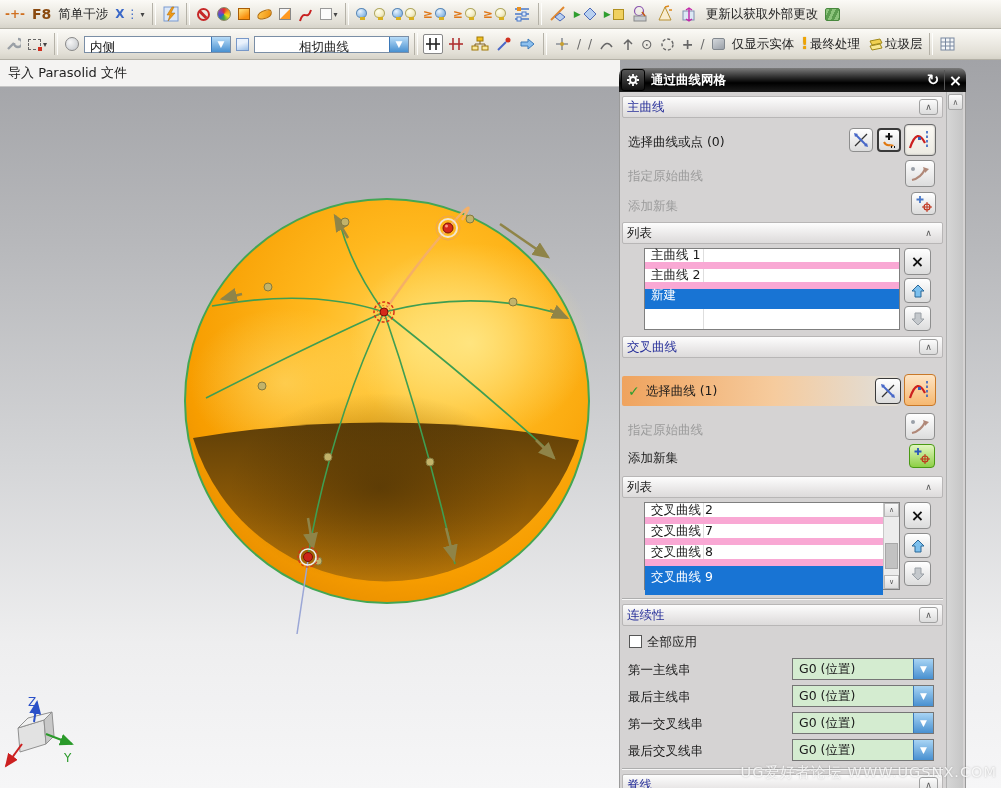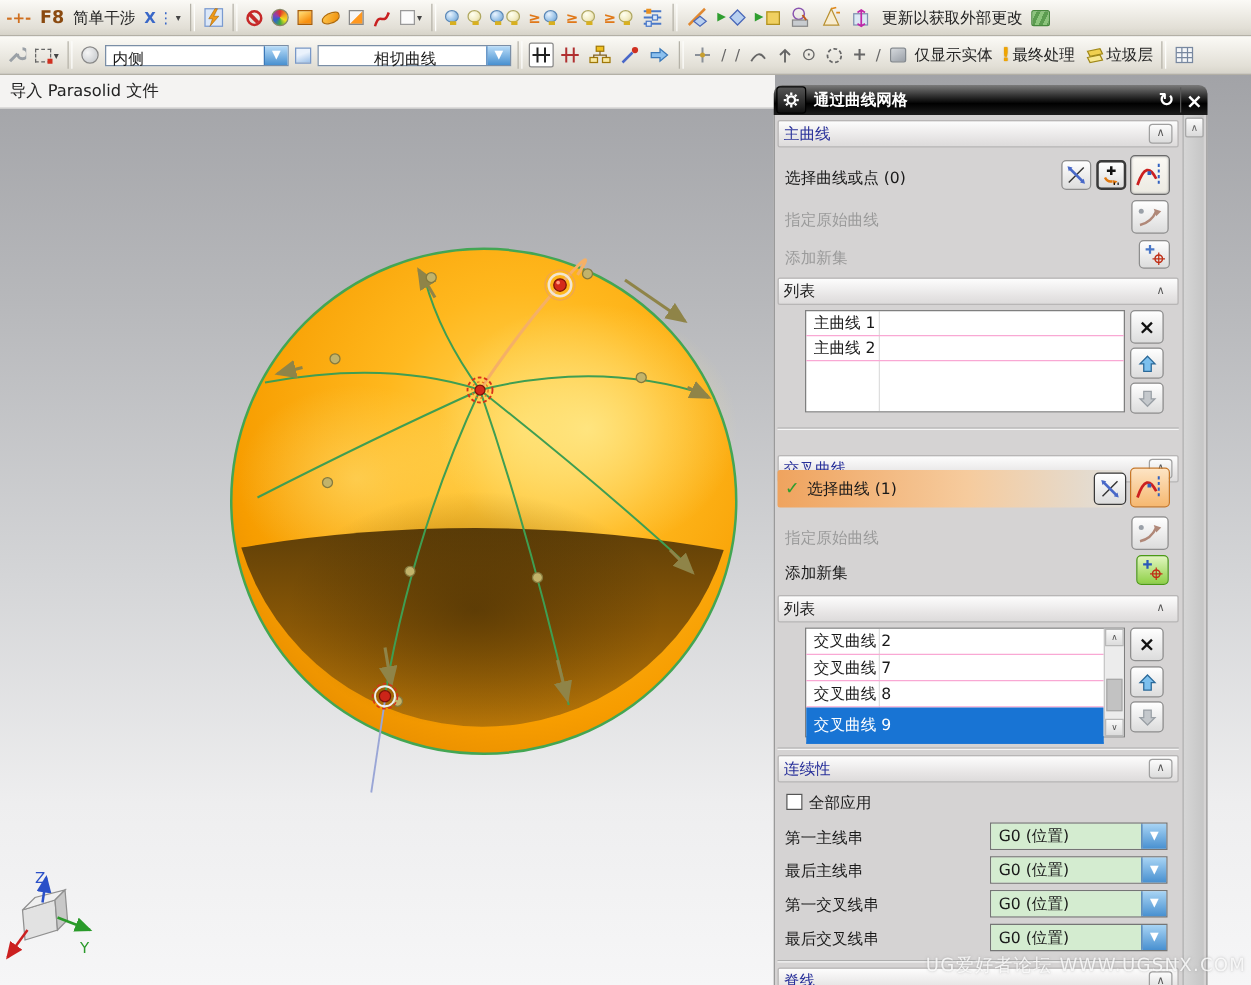--- a/index.html
+++ b/index.html
@@ -54,21 +54,21 @@
   .sec-h .st{flex:1;color:#28309a;font-size:12.5px;}
   .col-btn{width:19px;height:16px;background:linear-gradient(#fcfcfc,#dcdcdc);border:1px solid #a0a0a0;border-radius:3px;color:#555;font-size:9px;display:flex;align-items:center;justify-content:center;}
   .lbl{position:absolute;font-size:12.5px;color:#1a1a1a;}
   .lbl-dis{position:absolute;font-size:12.5px;color:#9b9b9b;}
   .dbtn{position:absolute;background:linear-gradient(#ffffff,#dcdcdc);border:1px solid #8e8e8e;border-radius:4px;display:flex;align-items:center;justify-content:center;}
   .dbtn.bordered{border:2px solid #3a3a3a;}
   .dbtn.active{border:1px solid #6a6a6a;background:linear-gradient(#fbf9f4,#eceae2);box-shadow:inset 0 0 2px #999;}
   .dbtn.orange{background:linear-gradient(#fde4c4,#f6b870);border:1px solid #c87828;}
   .dbtn.green{background:linear-gradient(#e2f6c0,#8ed046);border:1px solid #4a9a14;}
   .listbox{position:absolute;background:#fff;border:1px solid #7f7f7f;}
-  .lrow{height:20px;display:flex;align-items:center;padding-left:6px;font-size:12.5px;border-bottom:1px solid #f9a8d4;position:relative;}
+  .lrow{height:20px;display:flex;align-items:center;padding-left:6px;font-size:12.5px;border-bottom:7px solid #f9a8d4;position:relative;}
   .lrow.sel{background:#1874d4;color:#fff;border-bottom-color:#1874d4;}
   .ldiv{position:absolute;left:58px;top:0;bottom:0;width:1px;background:rgba(160,160,160,.35);}
   .xglyph{font-size:16px;font-weight:bold;color:#111;line-height:1;}
   .groove{position:absolute;left:2px;width:321px;height:2px;border-top:1px solid #aeaeae;border-bottom:1px solid #f6f6f6;}
   .orange-row{position:absolute;left:2px;width:276px;height:30px;background:linear-gradient(90deg,#efa35e,#f6cb9d 55%,#e2ddd5 95%);border-radius:2px;display:flex;align-items:center;gap:6px;padding-left:6px;}
   .orange-row .ck{color:#2f9e2f;font-weight:bold;font-size:14px;}
   .dd{position:absolute;display:flex;height:22px;border:1px solid #757575;box-shadow:inset 0 0 0 1px #fff;}
   .dd .dval{flex:1;background:#d4ecd0;font-size:12.5px;padding:2px 0 0 6px;}
   .dd .dbtn2{width:20px;background:linear-gradient(#a8d4f4,#4890d0);border-left:1px solid #3a78b8;color:#fff;font-size:9px;display:flex;align-items:center;justify-content:center;}
   .checkbox{position:absolute;width:13px;height:13px;background:#fff;border:1px solid #555;}
@@ -526,38 +526,41 @@
       </div>
 
       <div class="listbox" style="left:24px;top:156px;width:256px;height:82px;">
         <div class="ldiv"></div>
         <div class="lrow">
             <span>主曲线 1</span>
           </div>
         <div class="lrow">
             <span>主曲线 2</span>
           </div>
+        <div class="lrow sel">
+            <span>新建</span>
+          </div>
       </div>
       <span class="dbtn" style="left:284px;top:156px;width:27px;height:27px;">
           <span class="xglyph">×</span>
         </span>
       <span class="dbtn" style="left:284px;top:186px;width:27px;height:25px;">
         <svg width="16" height="16">
             <polygon points="8,2 14,8 11,8 11,14 5,14 5,8 2,8" fill="#7cc0ee" stroke="#2a6898"></polygon>
           </svg>
       </span>
       <span class="dbtn" style="left:284px;top:214px;width:27px;height:25px;">
         <svg width="16" height="16">
             <polygon points="8,14 2,8 5,8 5,2 11,2 11,8 14,8" fill="#c4c8cc" stroke="#9aa0a6"></polygon>
           </svg>
       </span>
 
       <div class="groove" style="top:250px;"></div>
 
-      <div class="sec-h" style="top:272px;">
+      <div class="sec-h" style="top:244px;">
         <span class="st">交叉曲线</span>
         <span class="col-btn">∧</span>
       </div>
 
       <div class="orange-row" style="top:284px;">
         <span class="ck">✓</span>
         <span style="font-size:12.5px;">选择曲线 (1)</span>
       </div>
       <span class="dbtn bordered" style="left:255px;top:286px;width:26px;height:26px;border-width:1.5px;">
         <svg width="18" height="18">

